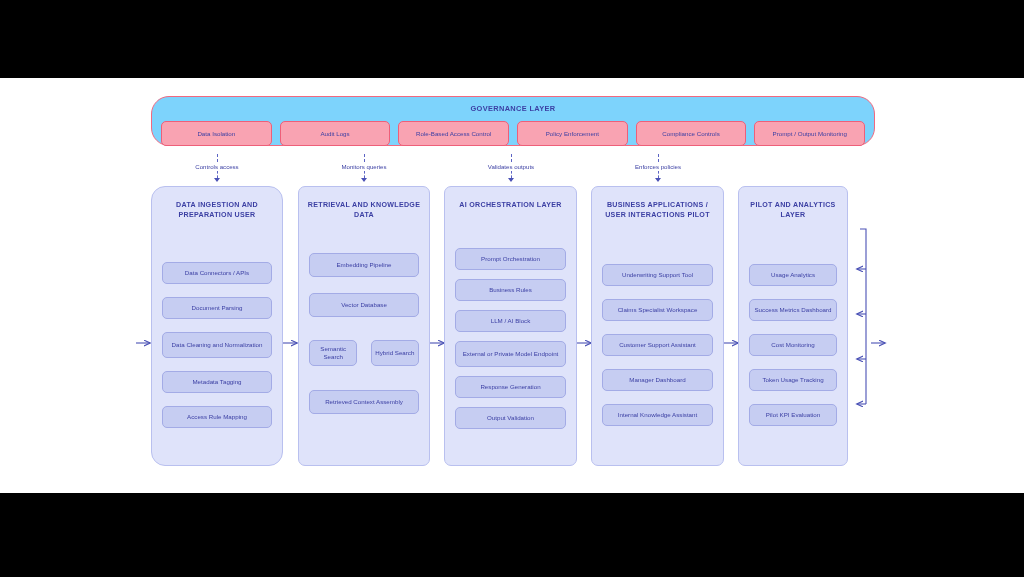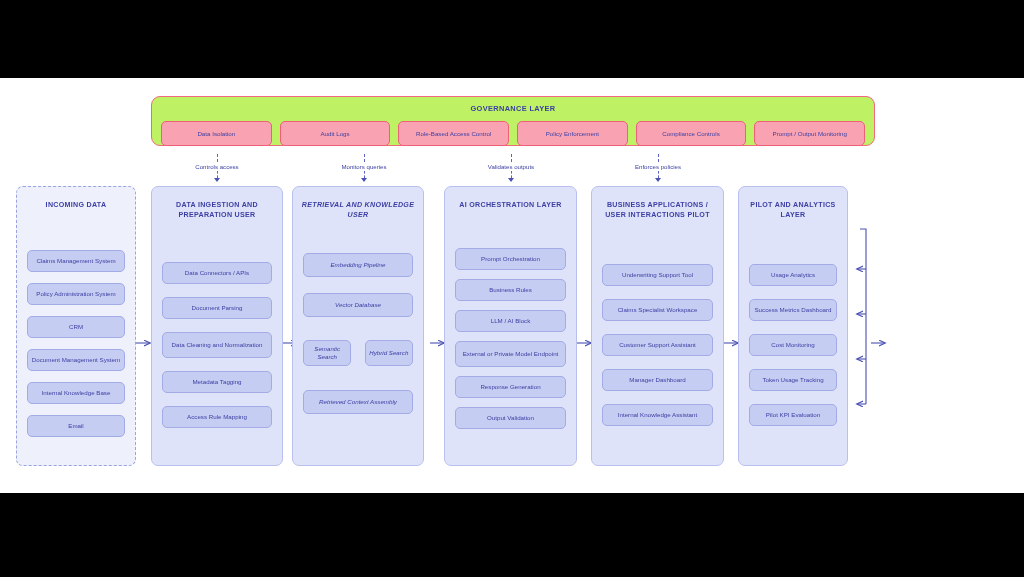--- a/index.html
+++ b/index.html
@@ -33,23 +33,23 @@
   }
 
   
   #gov-layer {
     position: absolute;
     left: 151px;
     top: 18px;
     width: 724px;
     height: 50px;
     box-sizing: border-box;
-    background: #bef264;
+    background: #7dd3fc;
     border: 1.4px solid #f2687f;
-    border-radius: 9px;
+    border-radius: 18px;
   }
   #gov-title {
     position: absolute;
     top: 7px;
     left: 0;
     width: 100%;
     text-align: center;
     font-size: 7.4px;
     font-weight: bold;
     letter-spacing: 0.35px;
@@ -310,50 +310,39 @@
 
       <g stroke="#4a51b5" stroke-width="1.1" fill="none">
         <path d="M860,151 L866,151 L866,326"></path>
         <line x1="866" y1="191" x2="857" y2="191" marker-end="url(#ah-l)"></line>
         <line x1="866" y1="236" x2="857" y2="236" marker-end="url(#ah-l)"></line>
         <line x1="866" y1="281" x2="857" y2="281" marker-end="url(#ah-l)"></line>
         <line x1="866" y1="326" x2="857" y2="326" marker-end="url(#ah-l)"></line>
       </g>
     </svg>
 
-    <div class="column dashed" style="left:16px; width:120px;">
-      <div class="col-title">INCOMING DATA</div>
-      <div class="node-list">
-        <div class="node">Claims Management System</div>
-        <div class="node">Policy Administration System</div>
-        <div class="node">CRM</div>
-        <div class="node">Document Management System</div>
-        <div class="node">Internal Knowledge Base</div>
-        <div class="node">Email</div>
-      </div>
-    </div>
-
-    <div class="column" style="left:151px; width:132px;">
+
+    <div class="column" style="left:151px; width:132px;border-radius:14px;">
       <div class="col-title">
         <div>DATA INGESTION AND</div>
         <div>PREPARATION USER</div>
       </div>
       <div class="node-list" style="top:48px; gap:13px;">
         <div class="node">Data Connectors / APIs</div>
         <div class="node">Document Parsing</div>
         <div class="node tall">Data Cleaning and Normalization</div>
         <div class="node">Metadata Tagging</div>
         <div class="node">Access Rule Mapping</div>
       </div>
     </div>
 
-    <div class="column" style="left:292px; width:132px;font-style:italic;">
+    <div class="column" style="left:298px; width:132px;">
       <div class="col-title">
         <div>RETRIEVAL AND KNOWLEDGE</div>
-        <div>USER</div>
+        <div>DATA</div>
       </div>
       <div class="retr-stack">
         <div class="retr-node" style="top:8px; height:24px;">Embedding Pipeline</div>
         <div class="retr-node" style="top:48px; height:24px;">Vector Database</div>
         <div class="retr-half" style="top:95px; left:0; height:26px;">Semantic Search</div>
         <div class="retr-half" style="top:95px; right:0; height:26px;">Hybrid Search</div>
         <div class="retr-node" style="top:145px; height:24px;">Retrieved Context Assembly</div>
       </div>
     </div>
 

